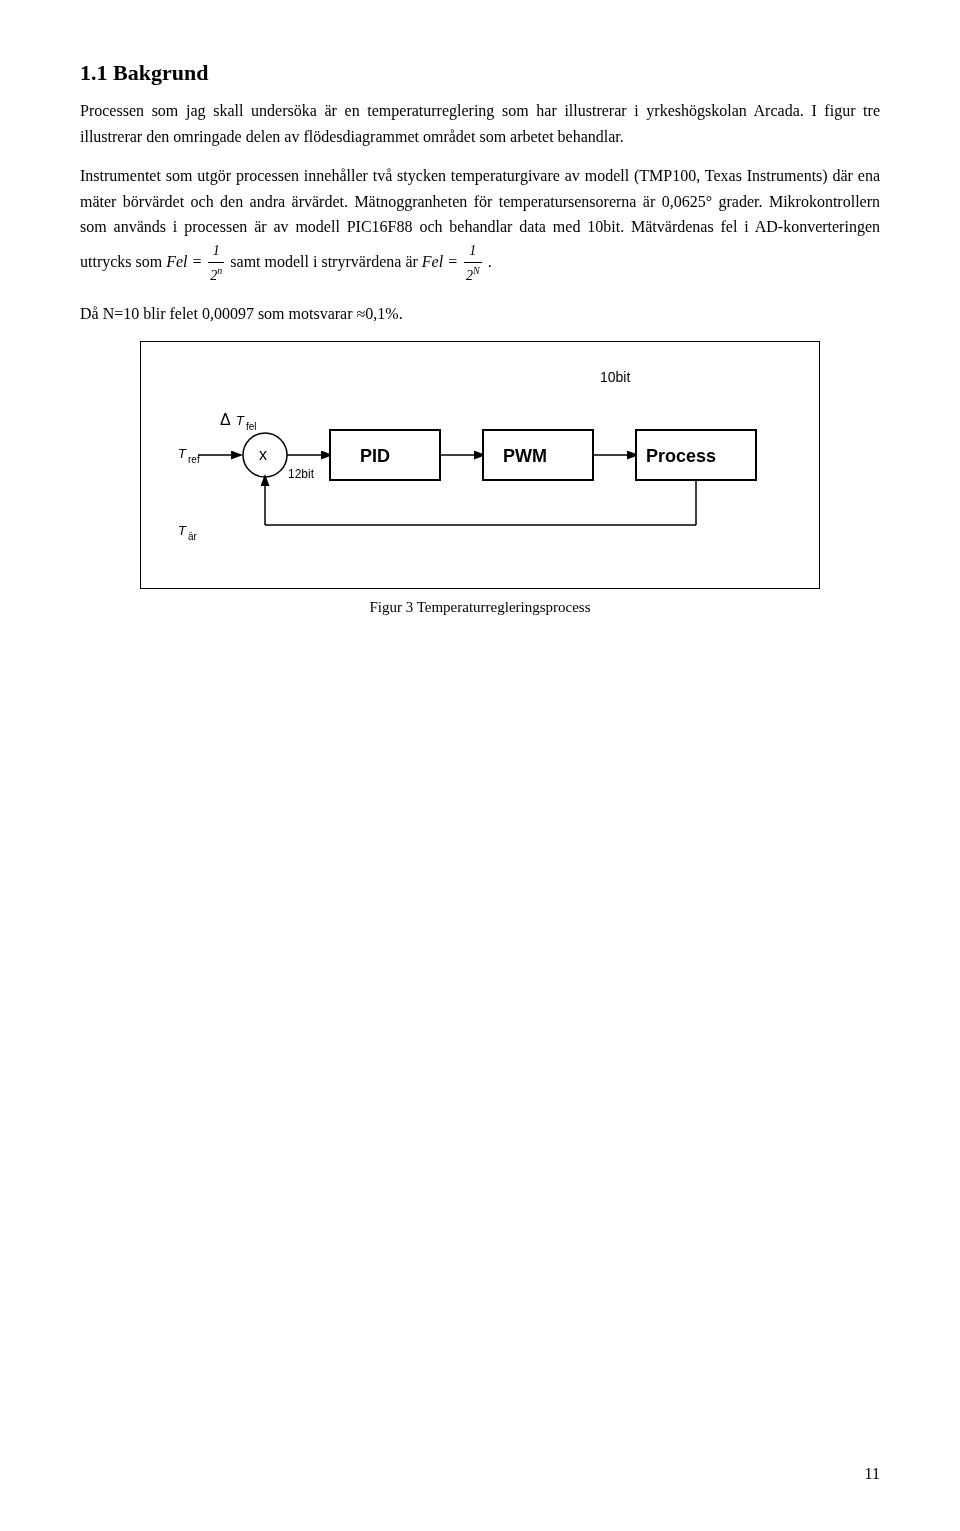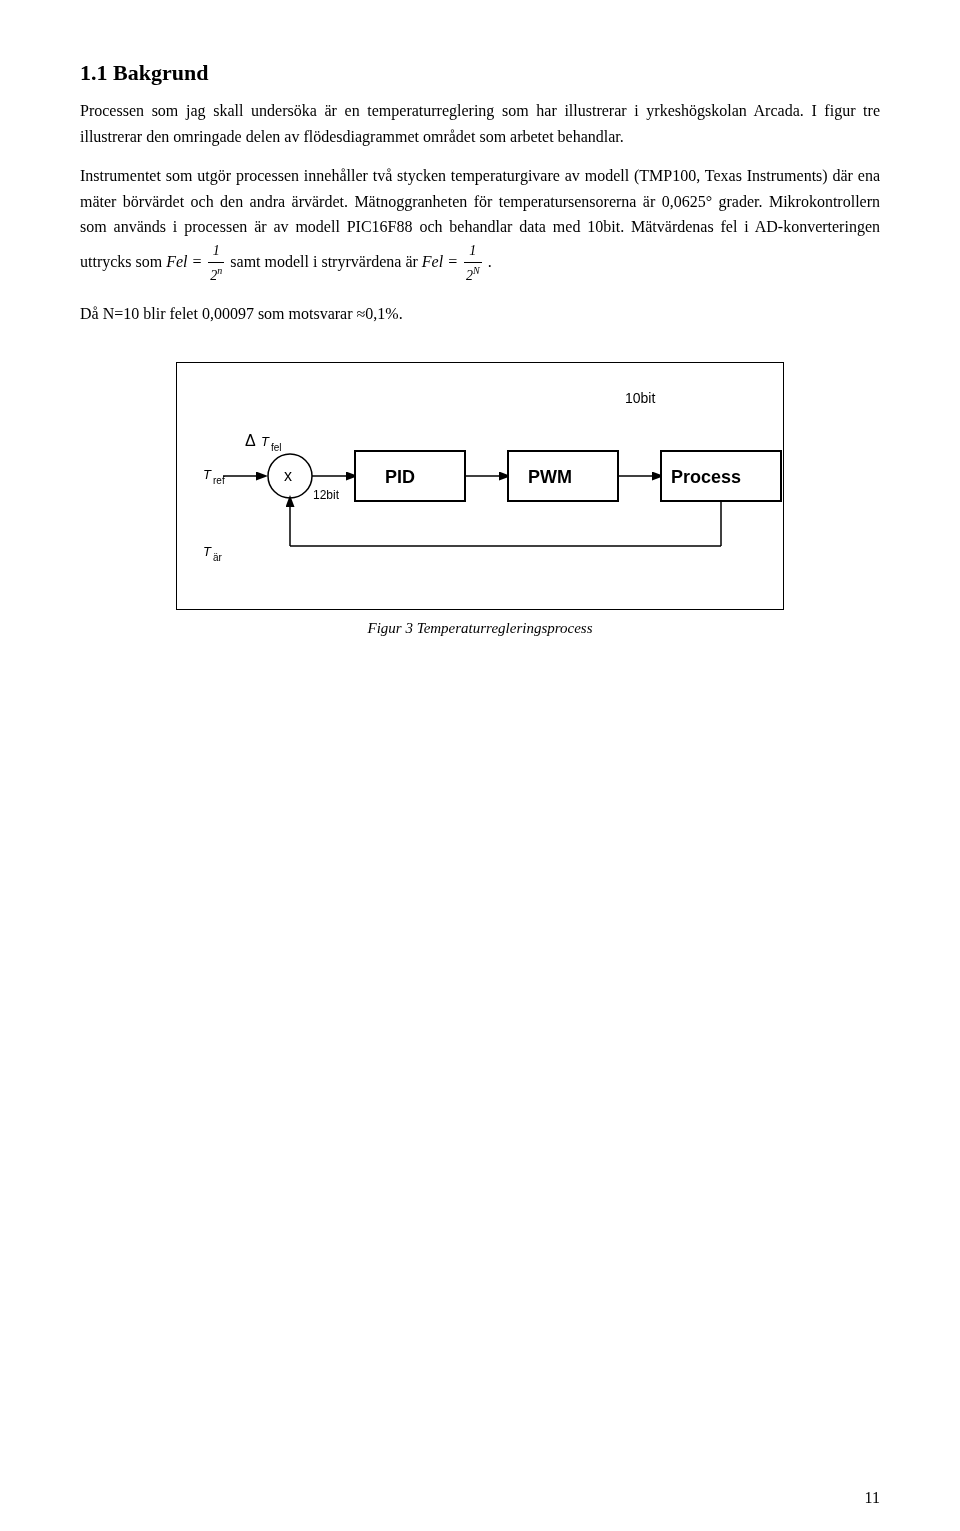--- a/index.html
+++ b/index.html
@@ -17,41 +17,40 @@
       font-size: 22px;
       font-weight: bold;
       margin-bottom: 12px;
     }
     .paragraph {
       margin-bottom: 14px;
       line-height: 1.6;
       text-align: justify;
     }
     .figure-container {
-      margin: 35px auto 10px auto;
-      width: 608px;
+      margin: 14px auto 10px auto;
+      width: 680px;
       border: 1.5px solid #000;
       padding: 18px 18px 18px 18px;
       position: relative;
     }
     .figure-caption {
       text-align: center;
-      font-style: italic;
       margin-top: 10px;
       font-size: 15px;
     }
     
     .diagram-svg {
       display: block;
       margin: 0 auto;
     }
     
     .page-number {
       position: absolute;
-      bottom: 24px;
+      bottom: 48px;
       right: 80px;
       font-size: 16px;
     }
     
     .math {
       font-style: italic;
     }
   </style>
 </head>
 <body>

